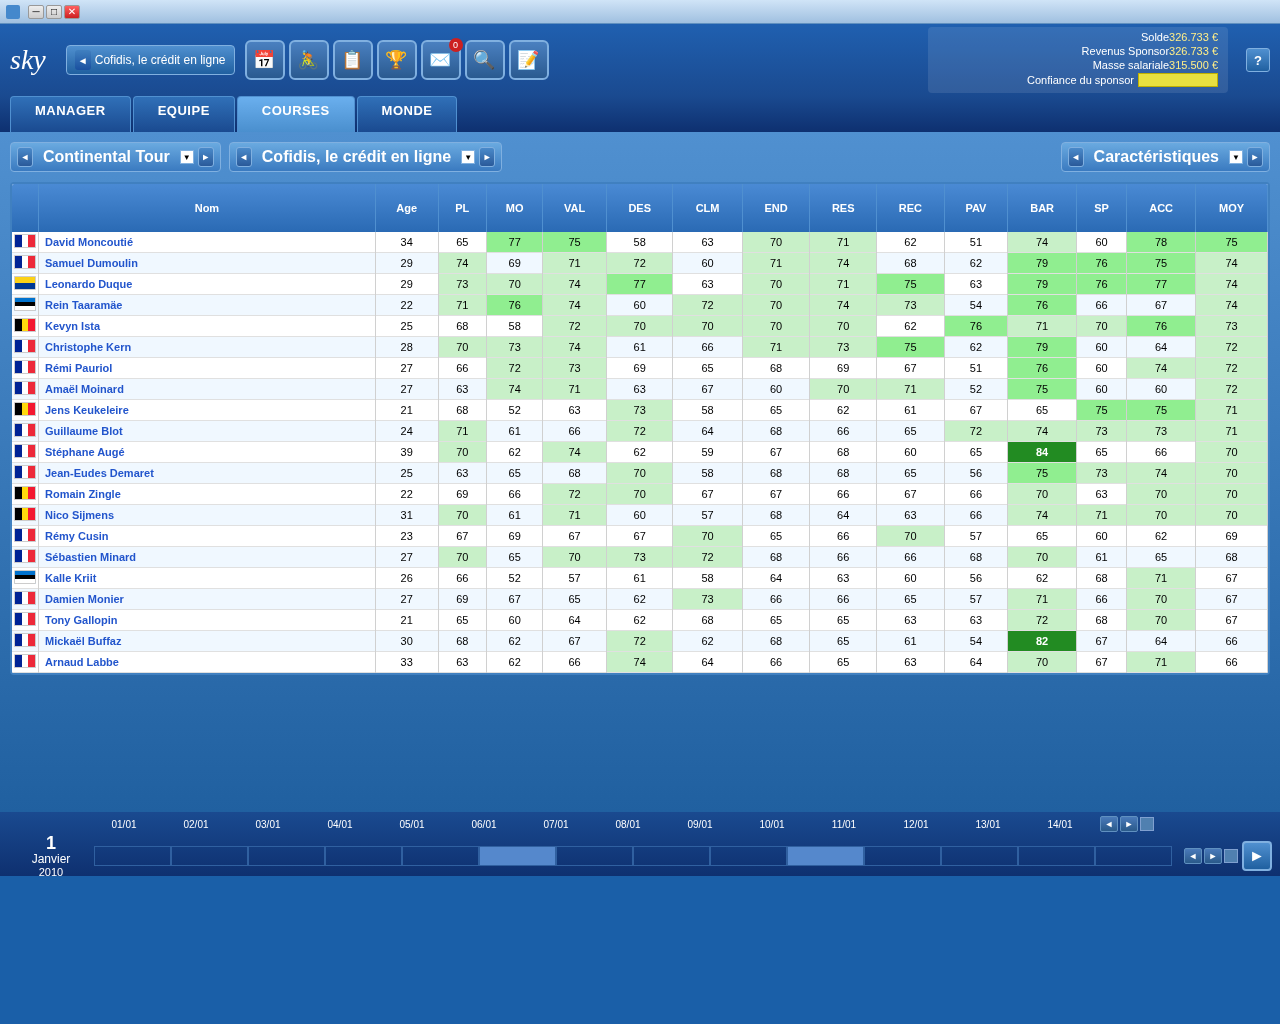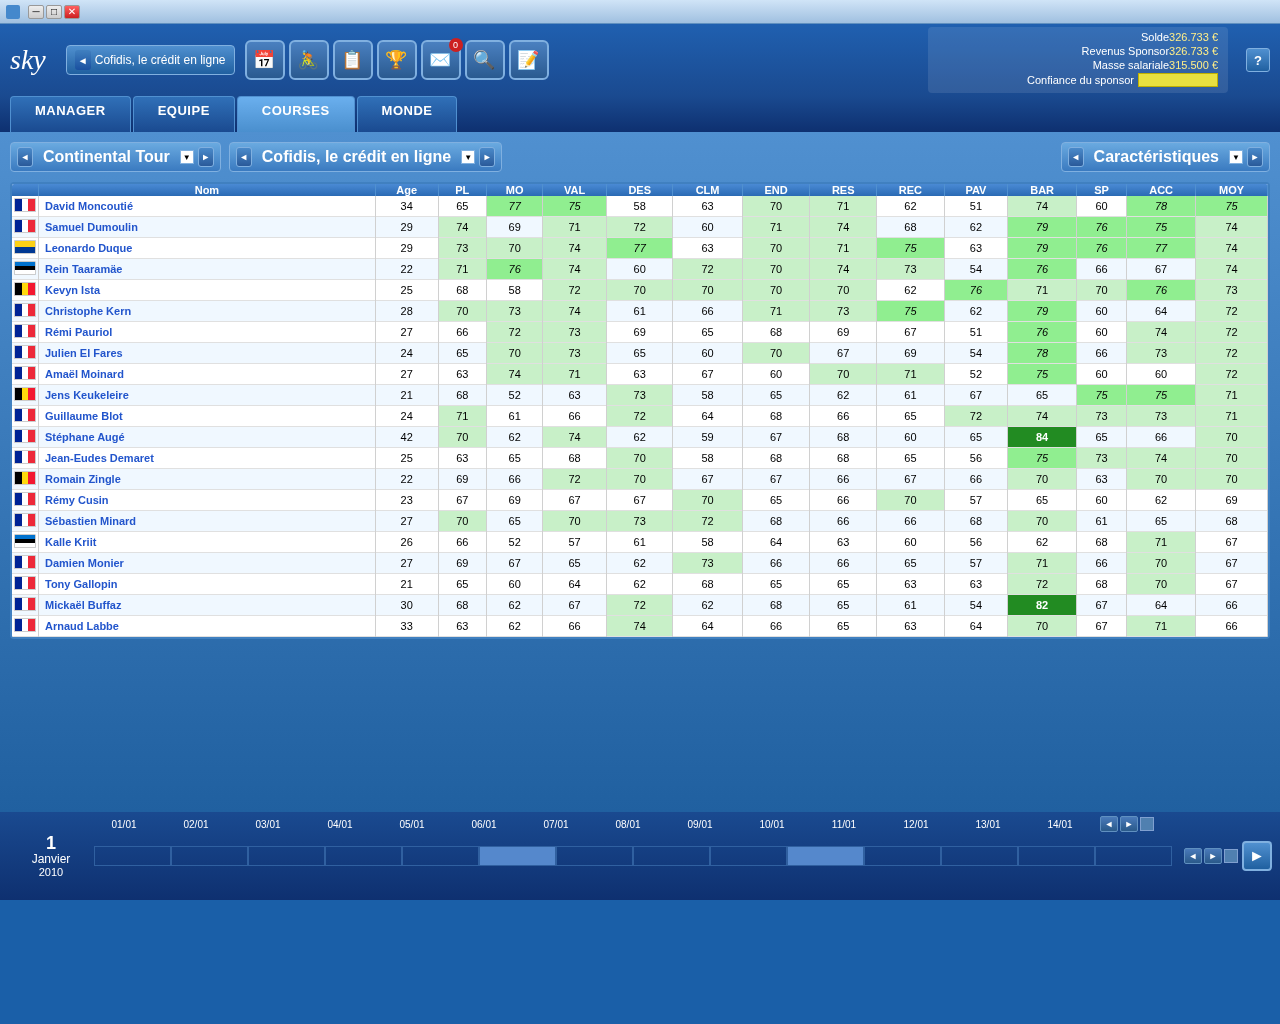--- a/index.html
+++ b/index.html
@@ -236,21 +236,21 @@
     #data-table table {
       width: 100%;
       border-collapse: collapse;
       font-size: 12px;
     }
     #data-table thead tr {
       background: linear-gradient(to bottom, #4a8ad4, #2a6ab4);
       color: white;
     }
     #data-table thead th {
-      padding: 0 4px;
+      padding: 18px 4px;
       text-align: center;
       border-right: 1px solid #5090d0;
       font-weight: bold;
       font-size: 11px;
     }
     #data-table thead th.nom-col { text-align: center; min-width: 160px; }
     #data-table tbody tr {
       border-bottom: 1px solid #e0e0e0;
     }
     #data-table tbody tr:nth-child(even) { background: #f0f8ff; }
@@ -285,34 +285,34 @@
       background: linear-gradient(to right, #000 33%, #FFD90C 33%, #FFD90C 66%, #F31830 66%);
     }
     .flag-co {
       background: linear-gradient(to bottom, #FCD116 50%, #003893 50%);
     }
     .flag-ee {
       background: linear-gradient(to bottom, #0072CE 33%, #000 33%, #000 66%, white 66%);
     }
 
     
-    .cell-green { background-color: #90ee90 !important; font-style: italic; }
+    .cell-green { background-color: #90ee90 !important; }
     .cell-dark-green { background-color: #228B22 !important; color: white !important; font-weight: bold; }
     .cell-light-green { background-color: #c8f0c8 !important; }
 
     
     .table-scroll {
       max-height: 620px;
       overflow-y: auto;
     }
 
     
     #bottom-bar {
       background: linear-gradient(to bottom, #1a4a90, #0e3070);
-      height: 88px;
+      height: 64px;
       display: flex;
       flex-direction: column;
       padding: 4px 8px 4px 8px;
     }
     #timeline-dates {
       display: flex;
       align-items: center;
       gap: 0;
       margin-left: 80px;
     }
@@ -632,38 +632,20 @@
               <td>69</td>
               <td>67</td>
               <td>51</td>
               <td class="cell-green">76</td>
               <td>60</td>
               <td class="cell-light-green">74</td>
               <td class="cell-light-green">72</td>
             </tr>
             <tr>
               <td class="flag-cell"><span class="flag flag-fr"></span></td>
-              <td class="name-cell">Julien El Fares</td>
-              <td>24</td>
-              <td>65</td>
-              <td class="cell-light-green">70</td>
-              <td class="cell-light-green">73</td>
-              <td>65</td>
-              <td>60</td>
-              <td class="cell-light-green">70</td>
-              <td>67</td>
-              <td>69</td>
-              <td>54</td>
-              <td class="cell-green">78</td>
-              <td>66</td>
-              <td class="cell-light-green">73</td>
-              <td class="cell-light-green">72</td>
-            </tr>
-            <tr>
-              <td class="flag-cell"><span class="flag flag-fr"></span></td>
               <td class="name-cell">Amaël Moinard</td>
               <td>27</td>
               <td>63</td>
               <td class="cell-light-green">74</td>
               <td class="cell-light-green">71</td>
               <td>63</td>
               <td>67</td>
               <td>60</td>
               <td class="cell-light-green">70</td>
               <td class="cell-light-green">71</td>
@@ -705,21 +687,21 @@
               <td>65</td>
               <td class="cell-light-green">72</td>
               <td class="cell-light-green">74</td>
               <td class="cell-light-green">73</td>
               <td class="cell-light-green">73</td>
               <td class="cell-light-green">71</td>
             </tr>
             <tr>
               <td class="flag-cell"><span class="flag flag-fr"></span></td>
               <td class="name-cell">Stéphane Augé</td>
-              <td>42</td>
+              <td>39</td>
               <td class="cell-light-green">70</td>
               <td>62</td>
               <td class="cell-light-green">74</td>
               <td>62</td>
               <td>59</td>
               <td>67</td>
               <td>68</td>
               <td>60</td>
               <td>65</td>
               <td class="cell-dark-green">84</td>
@@ -753,20 +735,38 @@
               <td>66</td>
               <td class="cell-light-green">72</td>
               <td class="cell-light-green">70</td>
               <td>67</td>
               <td>67</td>
               <td>66</td>
               <td>67</td>
               <td>66</td>
               <td class="cell-light-green">70</td>
               <td>63</td>
+              <td class="cell-light-green">70</td>
+              <td class="cell-light-green">70</td>
+            </tr>
+            <tr>
+              <td class="flag-cell"><span class="flag flag-be"></span></td>
+              <td class="name-cell">Nico Sijmens</td>
+              <td>31</td>
+              <td class="cell-light-green">70</td>
+              <td>61</td>
+              <td class="cell-light-green">71</td>
+              <td>60</td>
+              <td>57</td>
+              <td>68</td>
+              <td>64</td>
+              <td>63</td>
+              <td>66</td>
+              <td class="cell-light-green">74</td>
+              <td class="cell-light-green">71</td>
               <td class="cell-light-green">70</td>
               <td class="cell-light-green">70</td>
             </tr>
             <tr>
               <td class="flag-cell"><span class="flag flag-fr"></span></td>
               <td class="name-cell">Rémy Cusin</td>
               <td>23</td>
               <td>67</td>
               <td>69</td>
               <td>67</td>

